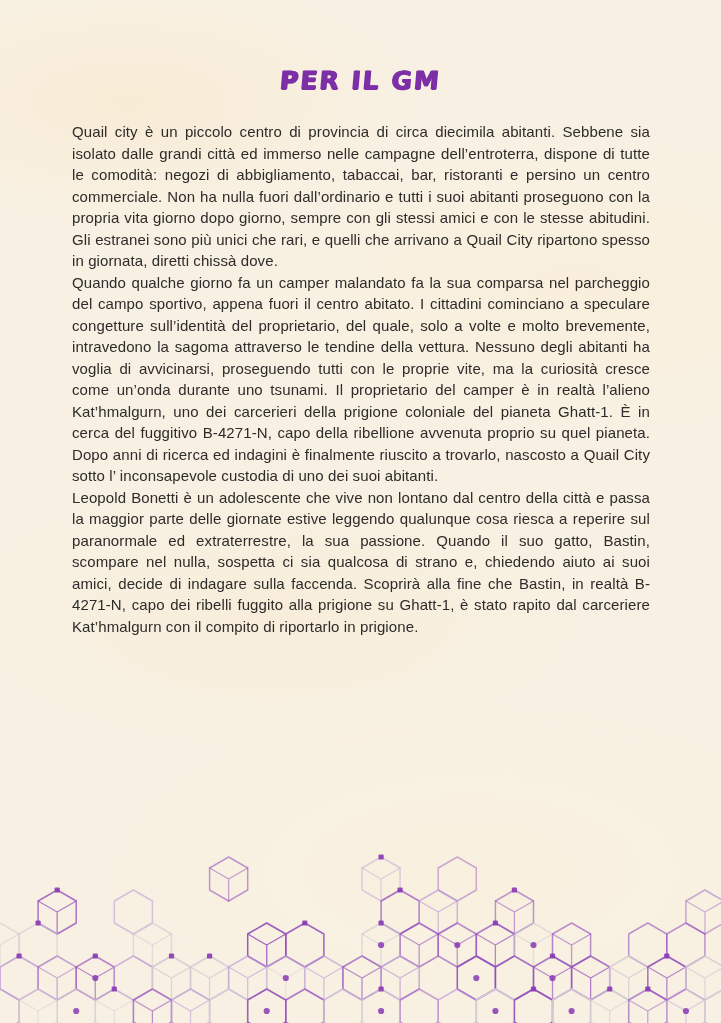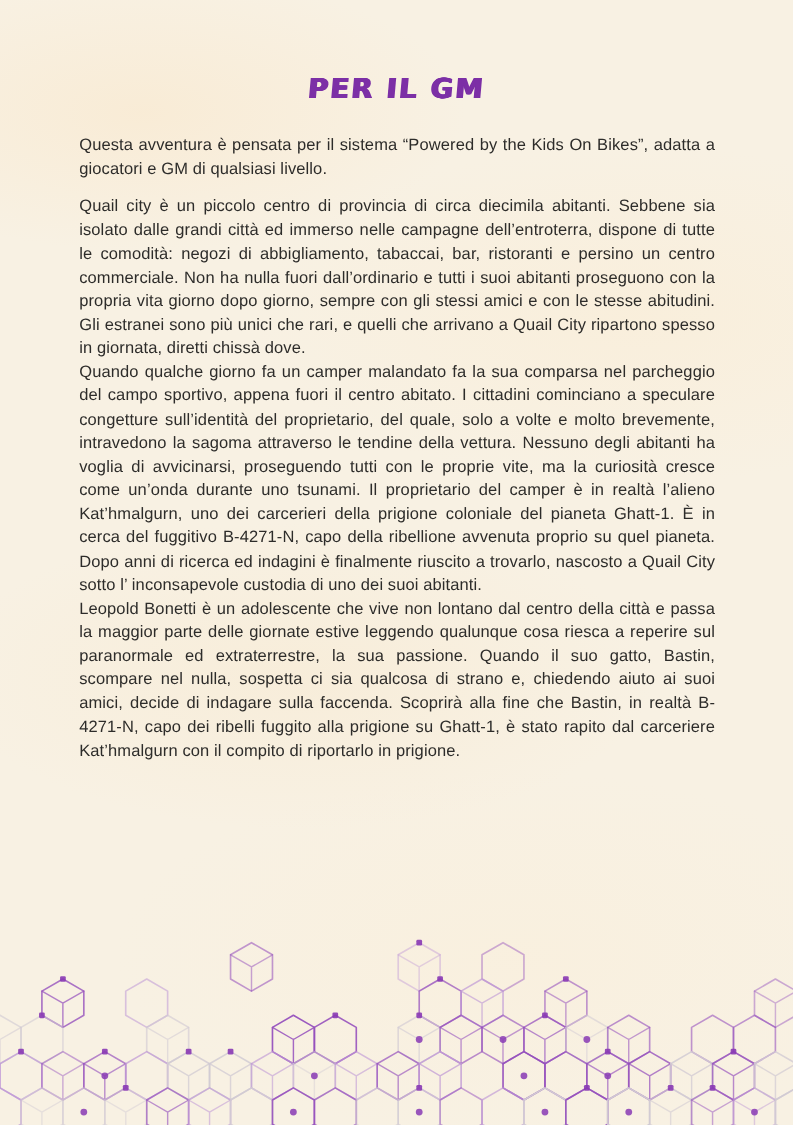--- a/index.html
+++ b/index.html
@@ -50,21 +50,20 @@
   }
 </style>
 </head>
 <body>
 
 <div class="page">
 
   <h1 class="title">PER IL GM</h1>
 
   <main class="content">
-    <p class="para lead">Questa avventura è pensata per il sistema “Powered by the Kids On Bikes”, adatta a giocatori e GM di qualsiasi livello.</p>
     <p class="para">Quail city è un piccolo centro di provincia di circa diecimila abitanti. Sebbene sia isolato dalle grandi città ed immerso nelle campagne dell’entroterra, dispone di tutte le comodità: negozi di abbigliamento, tabaccai, bar, ristoranti e persino un centro commerciale. Non ha nulla fuori dall’ordinario e tutti i suoi abitanti proseguono con la propria vita giorno dopo giorno, sempre con gli stessi amici e con le stesse abitudini. Gli estranei sono più unici che rari, e quelli che arrivano a Quail City ripartono spesso in giornata, diretti chissà dove.</p>
     <p class="para">Quando qualche giorno fa un camper malandato fa la sua comparsa nel parcheggio del campo sportivo, appena fuori il centro abitato. I cittadini cominciano a speculare congetture sull’identità del proprietario, del quale, solo a volte e molto brevemente, intravedono la sagoma attraverso le tendine della vettura. Nessuno degli abitanti ha voglia di avvicinarsi, proseguendo tutti con le proprie vite, ma la curiosità cresce come un’onda durante uno tsunami. Il proprietario del camper è in realtà l’alieno Kat’hmalgurn, uno dei carcerieri della prigione coloniale del pianeta Ghatt-1. È in cerca del fuggitivo B-4271-N, capo della ribellione avvenuta proprio su quel pianeta. Dopo anni di ricerca ed indagini è finalmente riuscito a trovarlo, nascosto a Quail City sotto l’ inconsapevole custodia di uno dei suoi abitanti.</p>
     <p class="para">Leopold Bonetti è un adolescente che vive non lontano dal centro della città e passa la maggior parte delle giornate estive leggendo qualunque cosa riesca a reperire sul paranormale ed extraterrestre, la sua passione. Quando il suo gatto, Bastin, scompare nel nulla, sospetta ci sia qualcosa di strano e, chiedendo aiuto ai suoi amici, decide di indagare sulla faccenda. Scoprirà alla fine che Bastin, in realtà B-4271-N, capo dei ribelli fuggito alla prigione su Ghatt-1, è stato rapito dal carceriere Kat’hmalgurn con il compito di riportarlo in prigione.</p>
   </main>
 
   <svg class="hex-svg" id="hexes" width="721" height="1023" viewBox="0 0 721 1023">
       <polygon points="-38.1,857.0 -19.1,868.0 -19.1,890.0 -38.1,901.0 -57.2,890.0 -57.2,868.0" fill="none" stroke="#c09ad6" stroke-width="1.5" stroke-linejoin="round" opacity="0.53"></polygon>
       <circle cx="-38.1" cy="879.0" r="3.1" fill="#8839b4" opacity="0.85"></circle>
       <polygon points="228.6,857.0 247.7,868.0 247.7,890.0 228.6,901.0 209.6,890.0 209.6,868.0" fill="none" stroke="#9550bd" stroke-width="1.5" stroke-linejoin="round" opacity="0.57"></polygon>
       <path d="M228.6307065990918,879 L209.6,868.0 M228.6307065990918,879 L247.7,868.0 M228.6307065990918,879 L228.6307065990918,901.0" fill="none" stroke="#9550bd" stroke-width="1.3" stroke-linecap="round" opacity="0.51"></path>

